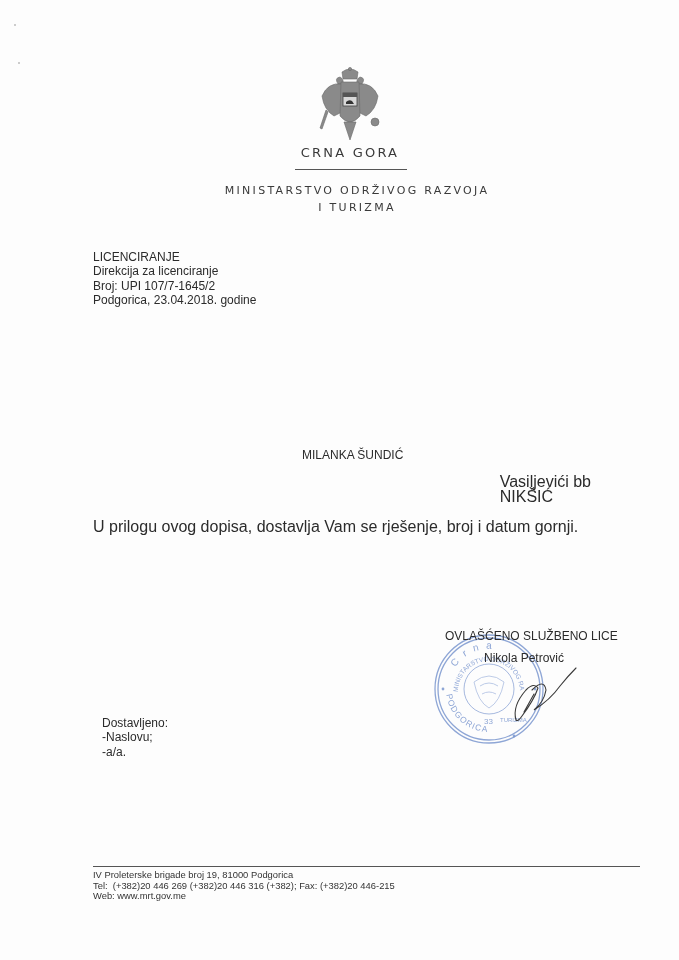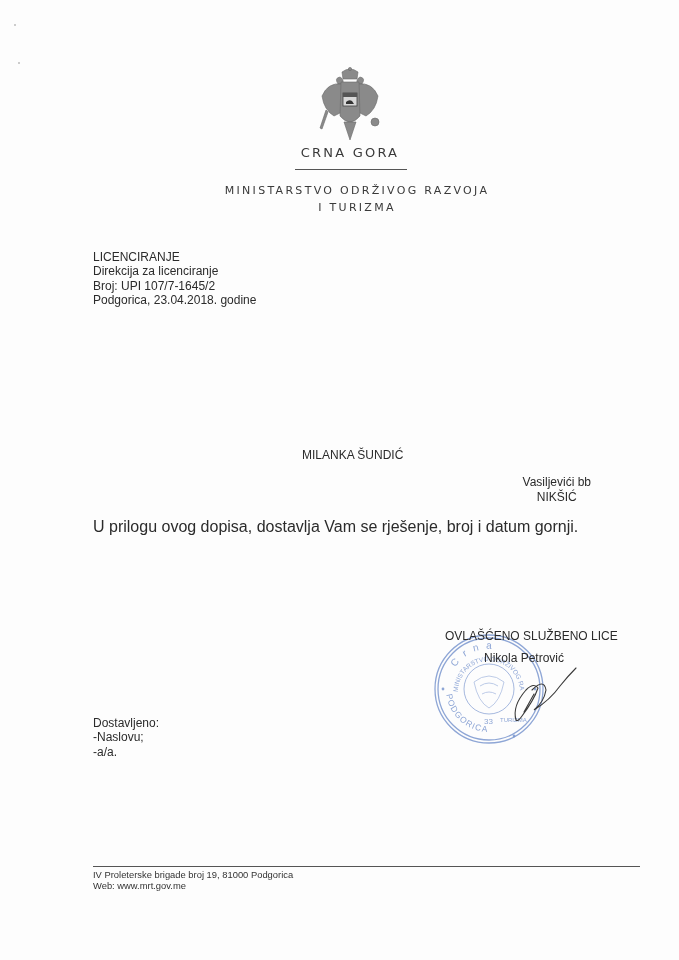--- a/index.html
+++ b/index.html
@@ -16,27 +16,27 @@
       font-family: "DejaVu Sans", sans-serif; font-size: 13px; letter-spacing: 2.2px; color: #3a3a3a;
     }
     .rule-head { left: 295px; top: 169px; width: 112px; height: 1px; background: #555; }
     .ministry {
       left: 0; width: 714px; top: 182px; text-align: center;
       font-family: "DejaVu Sans", sans-serif; font-size: 11px; letter-spacing: 2.3px; line-height: 17px; color: #3a3a3a;
     }
     .sender { left: 93px; top: 250px; font-size: 12px; line-height: 14.3px; }
     .sender div { white-space: nowrap; }
     .recipient-name { left: 302px; top: 448px; font-size: 12px; text-align: right; }
-    .address { right: 88px; top: 475px; font-size: 12px; line-height: 14.5px; text-align: center; }
+    .address { right: 88px; top: 475px; font-size: 16px; line-height: 14.5px; text-align: left; }
     .body-text { left: 93px; top: 518px; font-size: 16px; }
     .official-title { left: 439px; top: 629px; font-size: 12px; white-space: nowrap; margin-left: 6px; }
     .official-name { left: 484px; top: 651px; font-size: 12px; white-space: nowrap; }
     .stamp { left: 432px; top: 632px; width: 114px; height: 114px; }
     .signature { left: 510px; top: 660px; width: 70px; height: 70px; }
-    .delivered { left: 93px; top: 716px; font-size: 12px; line-height: 14.3px; }
+    .delivered { left: 102px; top: 716px; font-size: 12px; line-height: 14.3px; }
     .rule-foot { left: 93px; top: 866px; width: 547px; height: 1px; background: #555; }
     .footer {
       left: 93px; width: 547px; top: 870px; 
       font-size: 9.4px; line-height: 10.6px; color: #333;
     }
     .dot { width: 2px; height: 2px; background: #bbb; border-radius: 1px; }
   </style>
 </head>
 <body>
 
@@ -126,14 +126,15 @@
 
 <div class="abs delivered">
   <div>Dostavljeno:</div>
   <div>-Naslovu;</div>
   <div>-a/a.</div>
 </div>
 
 <div class="abs rule-foot"></div>
 <div class="abs footer">
   <div>IV Proleterske brigade broj 19, 81000 Podgorica</div>
+  <div style="white-space:pre;">Tel:  (+382)20 446 269 (+382)20 446 316 (+382); Fax: (+382)20 446-215</div>
   <div>Web: www.mrt.gov.me</div>
 </div>
 
 </body></html>

